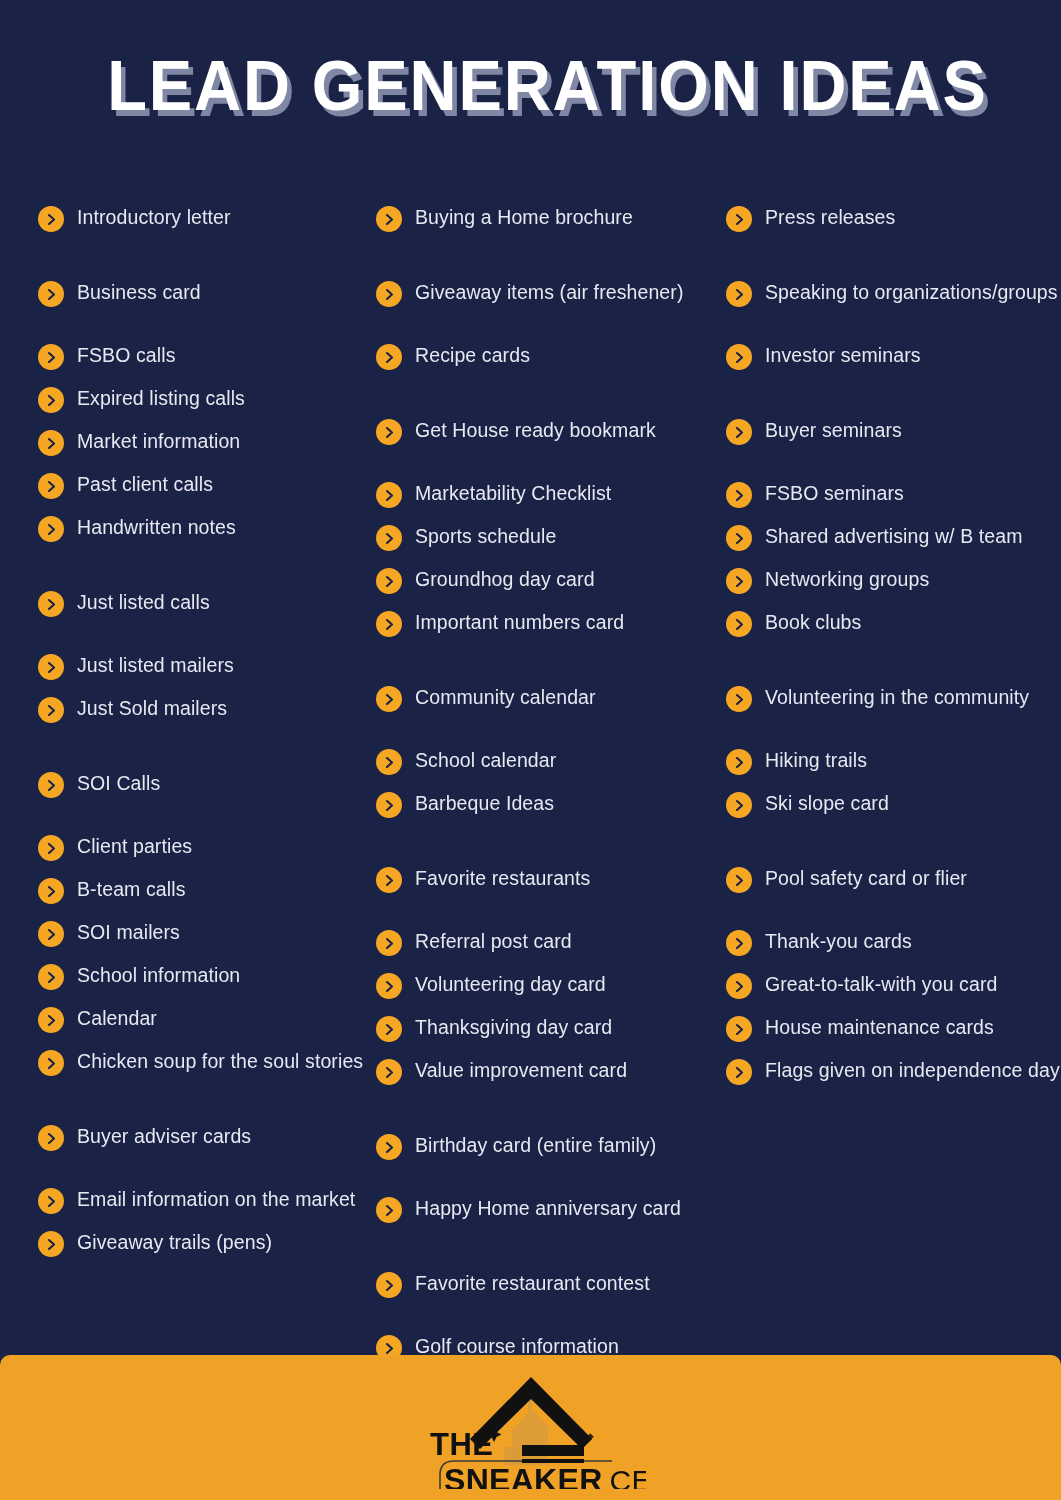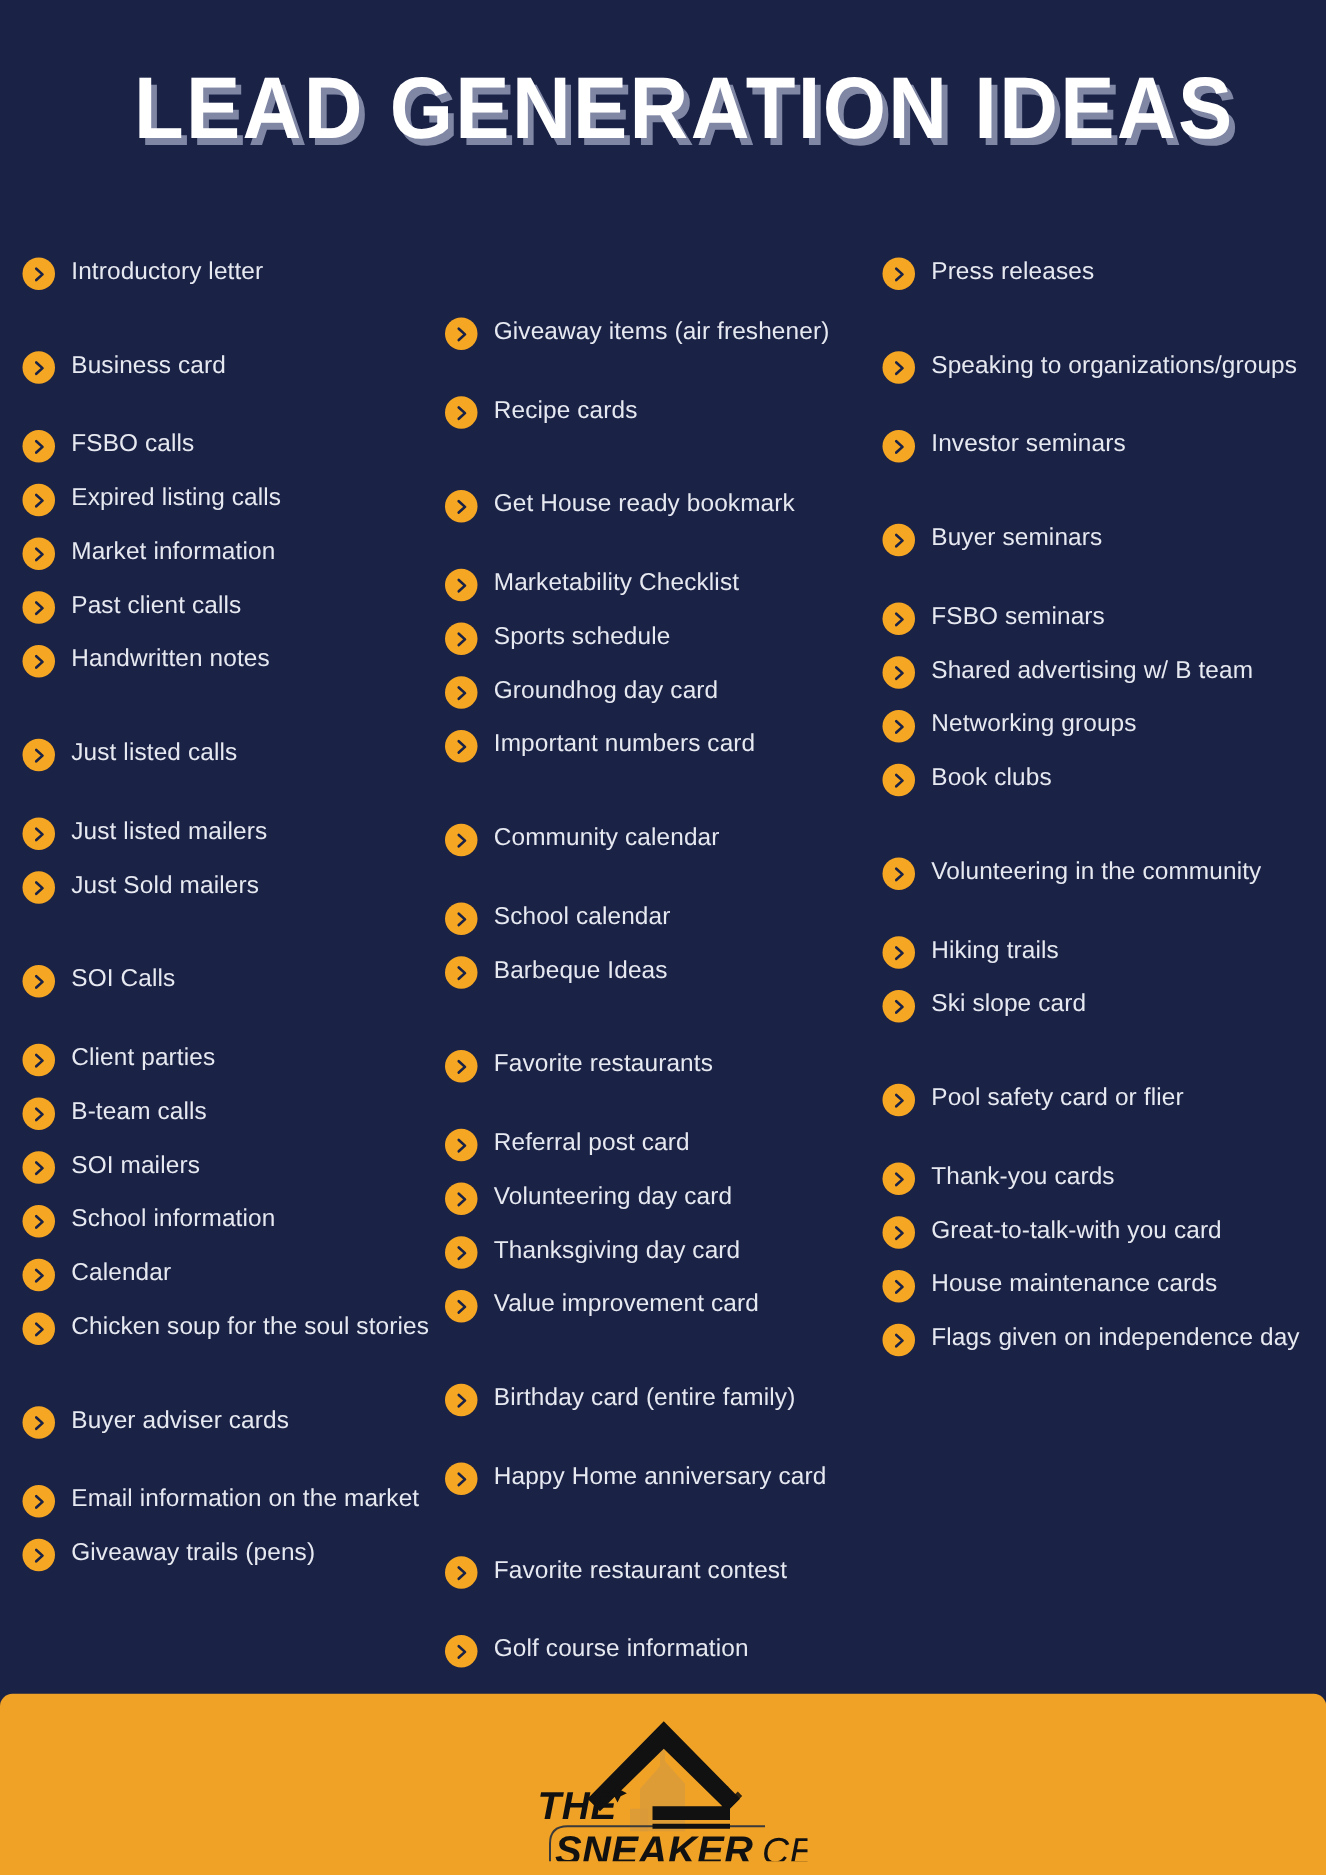--- a/index.html
+++ b/index.html
@@ -44,21 +44,21 @@
     position: absolute;
     left: 0;
     top: 205px;
     width: 1061px;
     display: flex;
     align-items: flex-start;
   }
   .col {
     flex: 0 0 auto;
   }
-  .col-1 { width: 330px; padding-left: 18px; }
+  .col-1 { width: 330px; padding-left: 38px; }
   .col-2 { width: 350px; padding-left: 8px; }
   .col-3 { width: 343px; padding-left: 0px; }
 
   .item {
     display: flex;
     align-items: flex-start;
     margin-bottom: 16px;
   }
   .item.gap-after {
     margin-bottom: 36px;
@@ -92,21 +92,20 @@
   
   .footer {
     position: absolute;
     left: 0;
     bottom: 0;
     width: 1061px;
     height: 145px;
     background: #f0a227;
     border-top-left-radius: 10px;
     border-top-right-radius: 10px;
-    font-style: italic;
   }
   .logo {
     position: absolute;
     left: 50%;
     top: 14px;
     transform: translateX(-50%);
     width: 230px;
     height: 120px;
   }
 </style>
@@ -276,20 +275,28 @@
         <div class="item">
           <span class="bullet">
             <svg width="11" height="13" viewBox="0 0 11 13" aria-hidden="true">
               <path d="M3 2 L8 6.5 L3 11" fill="none" stroke="#1a2246" stroke-width="2.1" stroke-linecap="round" stroke-linejoin="round"></path>
             </svg>
           </span>
           <span class="item-label">Giveaway trails (pens)</span>
         </div>
       </div>
     <div class="col col-2">
+        <div class="item">
+          <span class="bullet">
+            <svg width="11" height="13" viewBox="0 0 11 13" aria-hidden="true">
+              <path d="M3 2 L8 6.5 L3 11" fill="none" stroke="#1a2246" stroke-width="2.1" stroke-linecap="round" stroke-linejoin="round"></path>
+            </svg>
+          </span>
+          <span class="item-label">Buying a Home brochure</span>
+        </div>
         <div class="item gap-after">
           <span class="bullet">
             <svg width="11" height="13" viewBox="0 0 11 13" aria-hidden="true">
               <path d="M3 2 L8 6.5 L3 11" fill="none" stroke="#1a2246" stroke-width="2.1" stroke-linecap="round" stroke-linejoin="round"></path>
             </svg>
           </span>
           <span class="item-label">Giveaway items (air freshener)</span>
         </div>
         <div class="item">
           <span class="bullet">

